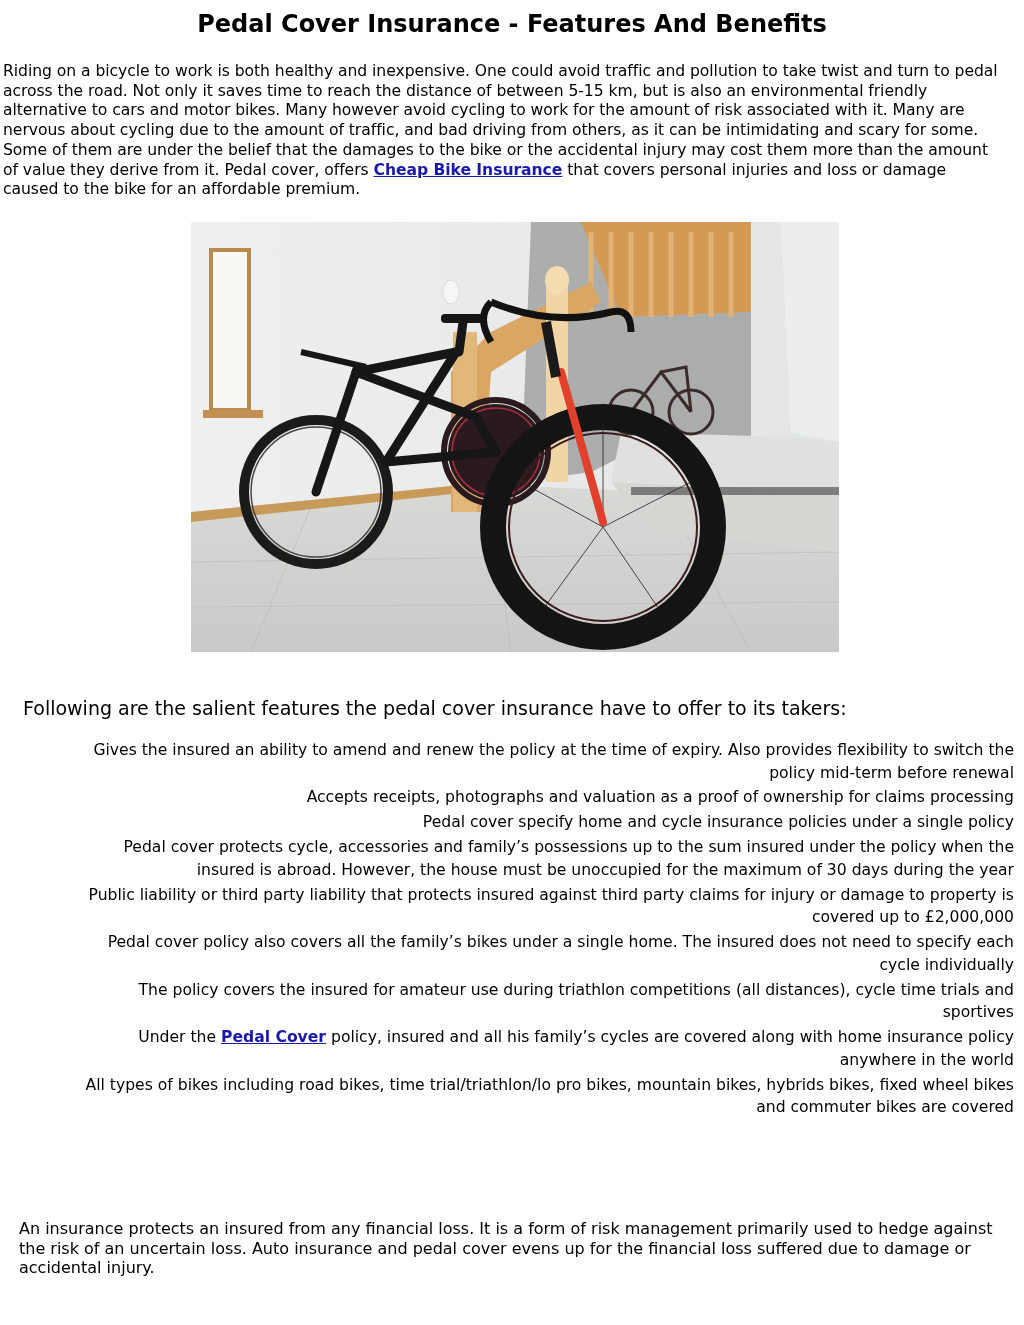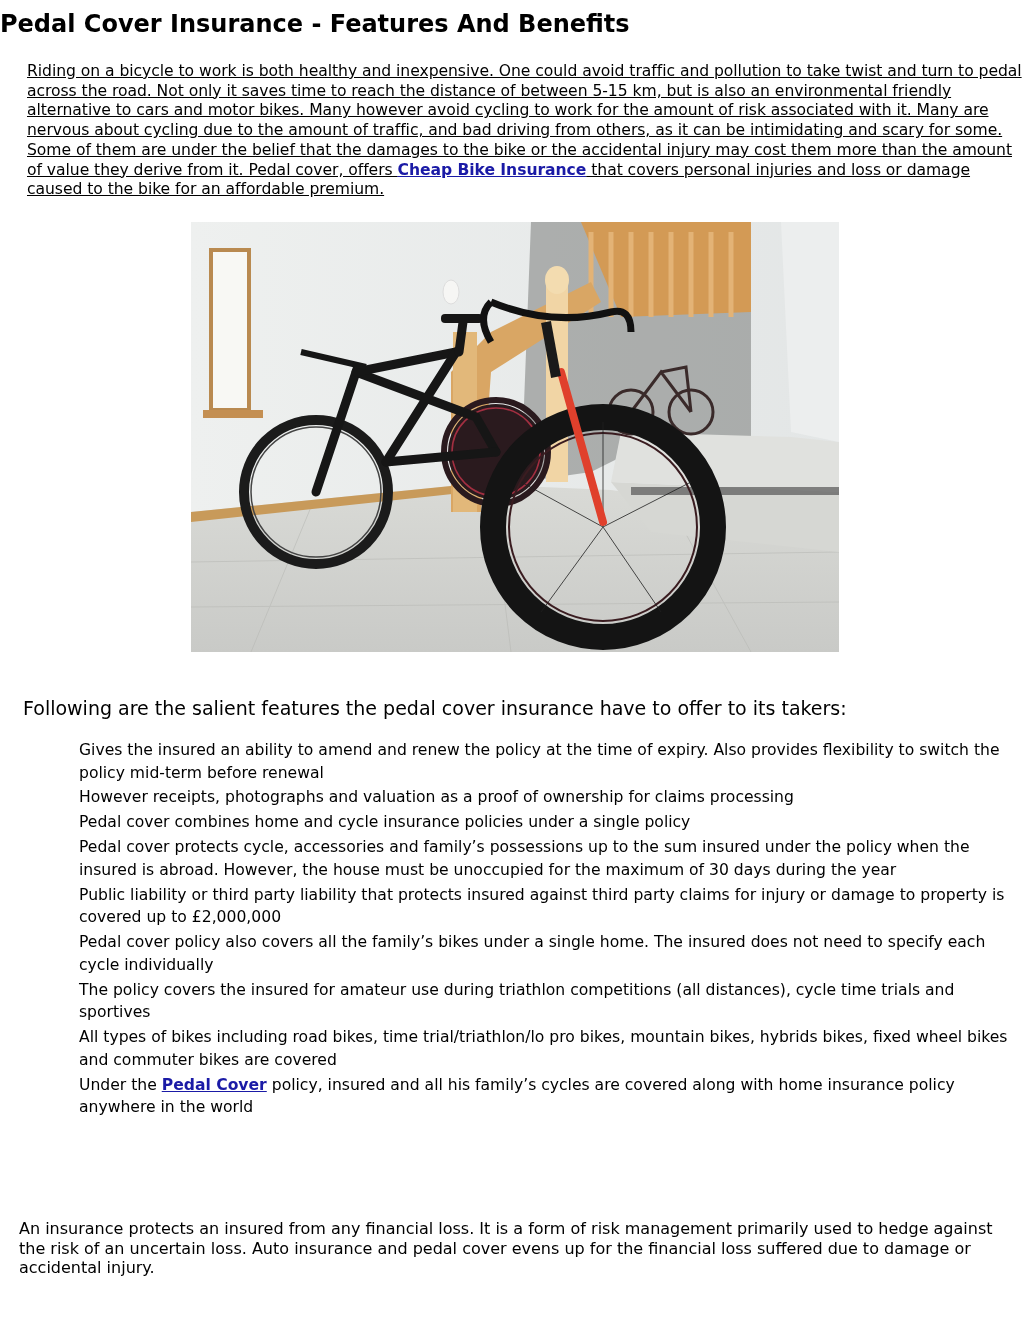--- a/index.html
+++ b/index.html
@@ -2,41 +2,40 @@
 <html><head>
   <meta charset="utf-8">
   <style>
     html, body { margin: 0; padding: 0; background: #ffffff; }
     body {
       width: 1024px; height: 1325px; overflow: hidden; position: relative;
       font-family: "DejaVu Sans", sans-serif; color: #000;
     }
     h1 {
       margin: 0; position: absolute; top: 8px; left: 0; width: 1024px;
-      text-align: left; font-size: 24px; font-weight: bold; line-height: 32px;
+      text-align: center; font-size: 24px; font-weight: bold; line-height: 32px;
     }
     .intro {
-      position: absolute; left: 27px; top: 62px; width: 995px;
+      position: absolute; left: 3px; top: 62px; width: 995px;
       font-size: 15.6px; line-height: 19.7px; margin: 0;
       letter-spacing: -0.05px;
-      text-decoration: underline;
     }
     a.link { color: #1a1aa6; font-weight: bold; text-decoration: underline; }
     .photo {
       position: absolute; left: 191px; top: 222px; width: 648px; height: 430px;
       overflow: hidden; background: #f3f3f1;
     }
     .lead {
       position: absolute; left: 19px; top: 694px; font-size: 19px; line-height: 20px; margin: 4px;
     }
     ul.features {
       position: absolute; left: 79px; top: 739px; width: 935px; margin: 0; padding: 0; list-style: none;
       font-size: 15.6px;
     }
-    ul.features li { line-height: 22.6px; margin-bottom: 2.3px; }
+    ul.features li { line-height: 22.6px; margin-bottom: 2.3px; text-align: right; }
     .outro {
       position: absolute; left: 19px; top: 1219px; width: 995px; margin: 0;
       font-size: 16px; line-height: 19.7px;
     }
   </style>
 </head>
 <body>
 
 <h1>Pedal Cover Insurance - Features And Benefits</h1>
 
@@ -134,23 +133,23 @@
     <path d="M365 155 L355 100" stroke="#1a1a1a" stroke-width="10"></path>
     <path d="M300 80 Q360 105 420 90 Q440 85 440 110" stroke="#111" stroke-width="7" fill="none"></path>
     <path d="M300 80 Q285 95 300 120" stroke="#111" stroke-width="7" fill="none"></path>
   </svg>
 </div>
 
 <p class="lead">Following are the salient features the pedal cover insurance have to offer to its takers:</p>
 
 <ul class="features">
   <li>Gives the insured an ability to amend and renew the policy at the time of expiry. Also provides flexibility to switch the policy mid-term before renewal</li>
-  <li>However receipts, photographs and valuation as a proof of ownership for claims processing</li>
-  <li>Pedal cover combines home and cycle insurance policies under a single policy</li>
+  <li>Accepts receipts, photographs and valuation as a proof of ownership for claims processing</li>
+  <li>Pedal cover specify home and cycle insurance policies under a single policy</li>
   <li>Pedal cover protects cycle, accessories and family’s possessions up to the sum insured under the policy when the insured is abroad. However, the house must be unoccupied for the maximum of 30 days during the year</li>
   <li>Public liability or third party liability that protects insured against third party claims for injury or damage to property is covered up to £2,000,000</li>
   <li>Pedal cover policy also covers all the family’s bikes under a single home. The insured does not need to specify each cycle individually</li>
   <li>The policy covers the insured for amateur use during triathlon competitions (all distances), cycle time trials and sportives</li>
+  <li><span>Under the </span><a class="link" href="#">Pedal Cover</a><span> policy, insured and all his family’s cycles are covered along with home insurance policy anywhere in the world</span></li>
   <li>All types of bikes including road bikes, time trial/triathlon/lo pro bikes, mountain bikes, hybrids bikes, fixed wheel bikes and commuter bikes are covered</li>
-  <li><span>Under the </span><a class="link" href="#">Pedal Cover</a><span> policy, insured and all his family’s cycles are covered along with home insurance policy anywhere in the world</span></li>
 </ul>
 
 <p class="outro">An insurance protects an insured from any financial loss. It is a form of risk management primarily used to hedge against the risk of an uncertain loss. Auto insurance and pedal cover evens up for the financial loss suffered due to damage or accidental injury.</p>
 
 </body></html>

